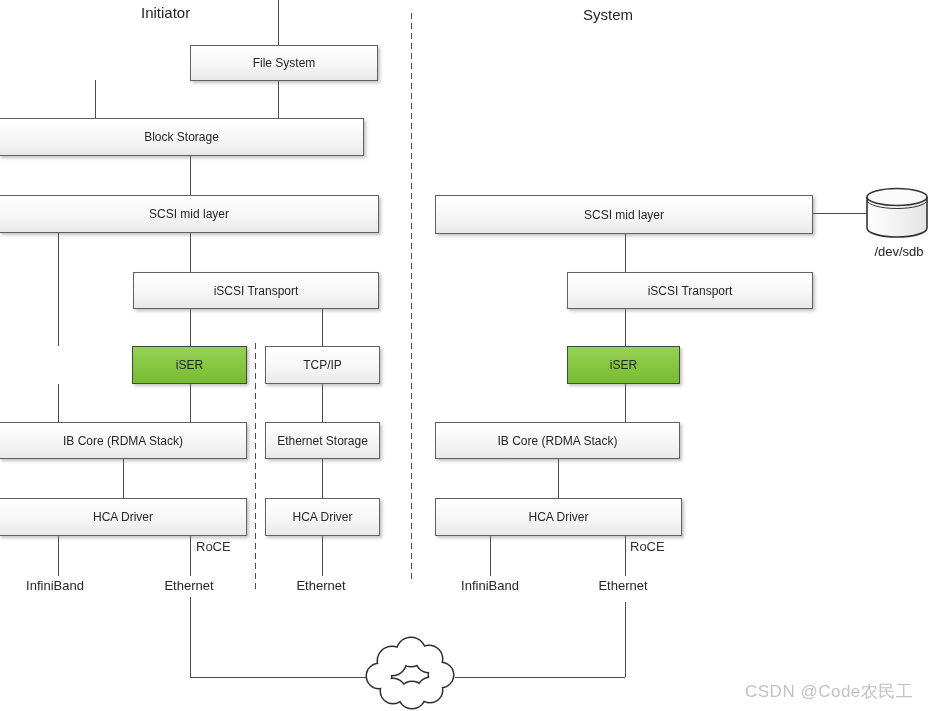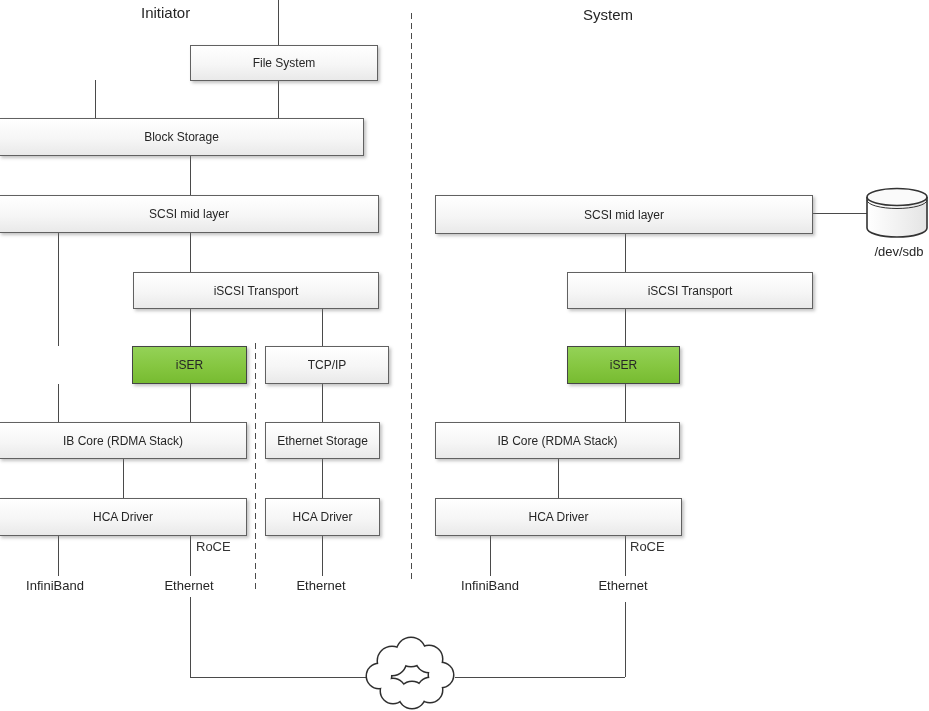--- a/index.html
+++ b/index.html
@@ -67,21 +67,21 @@
   <div class="vline" style="left:625px;top:536px;height:40px;"></div>
   <div class="vline" style="left:625px;top:602px;height:75px;"></div>
   <div class="hline" style="left:455px;top:677px;width:170px;"></div>
   <div class="hline" style="left:813px;top:213px;width:55px;"></div>
 
   <div class="box" style="left:190px;top:45px;width:188px;height:36px;">File System</div>
   <div class="box" style="left:-1px;top:118px;width:365px;height:38px;">Block Storage</div>
   <div class="box" style="left:-1px;top:195px;width:380px;height:38px;">SCSI mid layer</div>
   <div class="box" style="left:133px;top:272px;width:246px;height:37px;">iSCSI Transport</div>
   <div class="box green" style="left:132px;top:346px;width:115px;height:38px;">iSER</div>
-  <div class="box" style="left:265px;top:346px;width:124px;height:38px;">TCP/IP</div>
+  <div class="box" style="left:265px;top:346px;width:115px;height:38px;">TCP/IP</div>
   <div class="box" style="left:-1px;top:422px;width:248px;height:37px;">IB Core (RDMA Stack)</div>
   <div class="box" style="left:265px;top:422px;width:115px;height:37px;">Ethernet Storage</div>
   <div class="box" style="left:-1px;top:498px;width:248px;height:38px;">HCA Driver</div>
   <div class="box" style="left:265px;top:498px;width:115px;height:38px;">HCA Driver</div>
 
   <div class="box" style="left:435px;top:195px;width:378px;height:39px;">SCSI mid layer</div>
   <div class="box" style="left:567px;top:272px;width:246px;height:37px;">iSCSI Transport</div>
   <div class="box green" style="left:567px;top:346px;width:113px;height:38px;">iSER</div>
   <div class="box" style="left:435px;top:422px;width:245px;height:37px;">IB Core (RDMA Stack)</div>
   <div class="box" style="left:435px;top:498px;width:247px;height:38px;">HCA Driver</div>
@@ -125,14 +125,15 @@
       <circle cx="46" cy="21" r="14"></circle>
       <circle cx="64" cy="28" r="13"></circle>
       <circle cx="76" cy="44" r="12"></circle>
       <circle cx="65" cy="59" r="12"></circle>
       <circle cx="47" cy="64" r="13"></circle>
       <circle cx="28" cy="60" r="12"></circle>
       <circle cx="14" cy="45" r="12"></circle>
     </g>
   </svg>
 
+  <div class="watermark" style="left:745px;top:680px;">CSDN @Code农民工</div>
 
 </div>
 
 </body></html>

